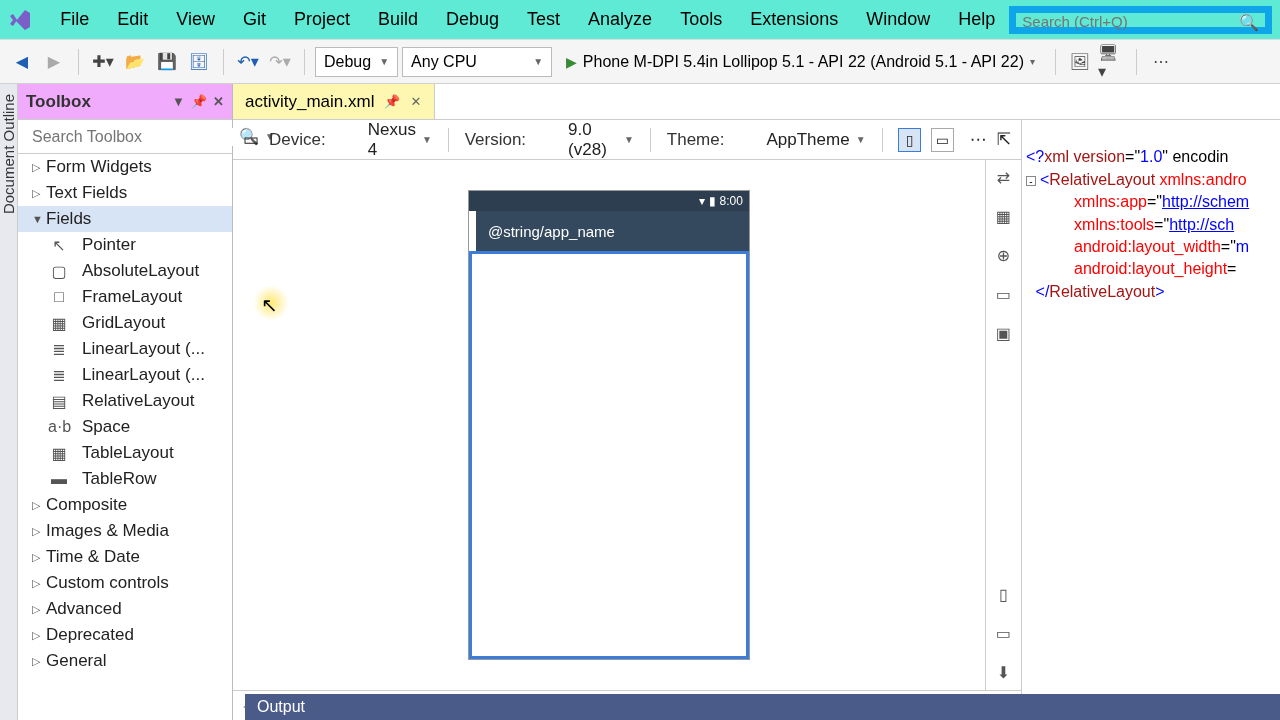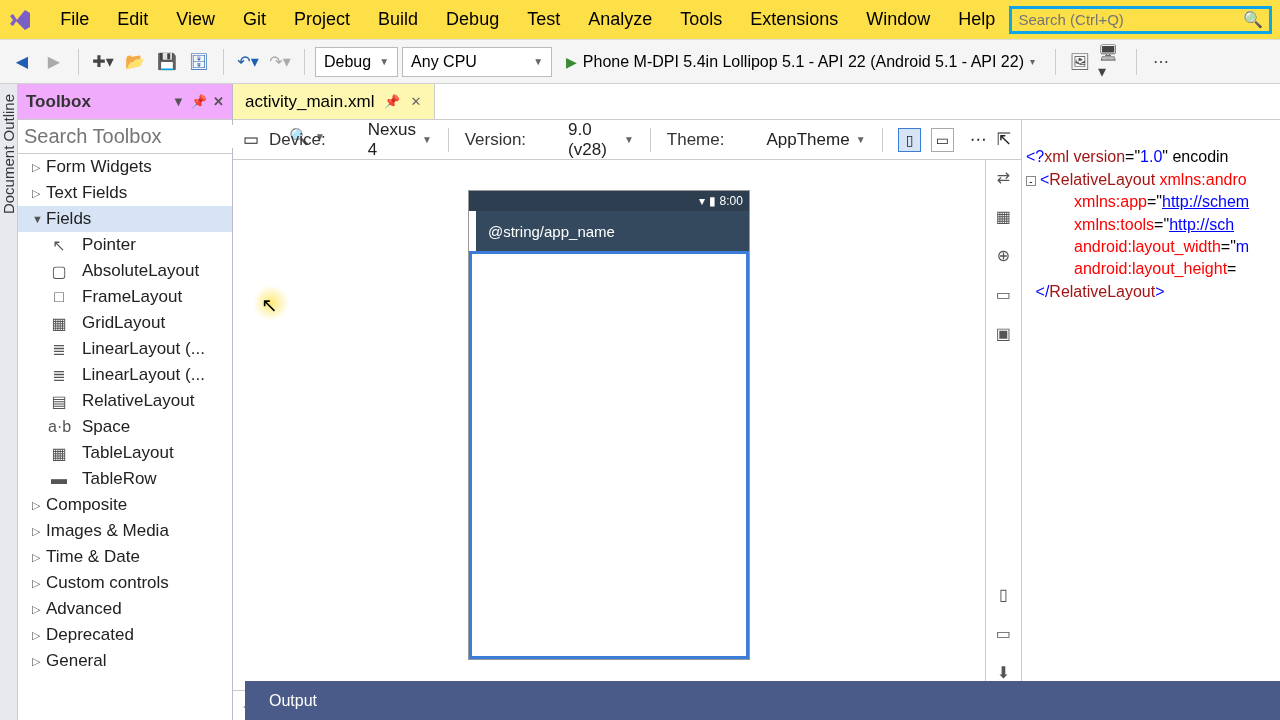--- a/index.html
+++ b/index.html
@@ -1,22 +1,22 @@
 <!DOCTYPE html>
 <html><head>
 <meta charset="utf-8">
 <style>
 * { box-sizing: border-box; margin: 0; padding: 0; font-family: "Segoe UI", Arial, sans-serif; }
 body { width: 1280px; height: 720px; overflow: hidden; background: #fff; }
 
 
-.menubar { display: flex; align-items: center; height: 40px; background: #fde047; border-bottom: 1px solid #ddd; padding: 0 8px; }
+.menubar { display: flex; align-items: center; height: 40px; background: #5eead4; border-bottom: 1px solid #ddd; padding: 0 8px; }
 .vs-logo { width: 28px; height: 28px; margin-right: 14px; display: flex; align-items: center; justify-content: center; }
 .menubar .menu-item { font-size: 18px; color: #000; padding: 4px 14px; cursor: default; }
-.search-box { margin-left: auto; display: flex; align-items: center; border: 3px solid #0ea5e9; height: 28px; width: 300px; padding: 0 6px; }
+.search-box { margin-left: auto; display: flex; align-items: flex-start; border: 7px solid #0ea5e9; height: 28px; width: 300px; padding: 0 6px; }
 .search-box input { border: none; outline: none; font-size: 15px; flex: 1; color: #777; background: transparent; }
 .search-box .mag { color: #555; }
 
 
 .toolbar { display: flex; align-items: center; height: 44px; background: #f5f5f5; border-bottom: 1px solid #d0d0d0; padding: 0 8px; gap: 4px; }
 .tb-btn { width: 28px; height: 28px; display: flex; align-items: center; justify-content: center; color: #444; font-size: 16px; }
 .tb-sep { width: 1px; height: 26px; background: #ccc; margin: 0 6px; }
 .tb-dd { display: flex; align-items: center; border: 1px solid #bbb; height: 30px; padding: 0 8px; font-size: 16px; background: #fff; gap: 8px; }
 .tb-dd .caret { font-size: 10px; color: #666; }
 .play-btn { display: flex; align-items: center; gap: 6px; font-size: 16px; padding: 0 10px; }
@@ -27,21 +27,21 @@
 
 
 .left-strip { width: 30px; background: #e8e8ef; border-right: 1px solid #ccc; display: flex; flex-direction: column; align-items: center; padding-top: 10px; }
 .left-strip .vtext { writing-mode: vertical-rl; transform: rotate(180deg); font-size: 15px; color: #333; }
 
 
 .toolbox { width: 215px; background: #fff; border-right: 1px solid #b9b9c8; display: flex; flex-direction: column; }
 .toolbox-header { background: #f0abfc; border-bottom: 1px solid #ccc; display: flex; align-items: center; height: 36px; padding: 0 8px; font-size: 17px; font-weight: 600; color: #333; }
 .toolbox-header .hdr-icons { margin-left: auto; display: flex; gap: 6px; align-items: center; color: #555; font-size: 13px; }
 .toolbox-search { display: flex; align-items: center; border-bottom: 1px solid #ccc; padding: 4px 6px; height: 34px; }
-.toolbox-search input { border: none; outline: none; flex: 1; font-size: 20px; color: #888; }
+.toolbox-search input { border: none; outline: none; flex: 1; font-size: 16px; color: #888; margin-left: 8px; }
 .toolbox-search .mag { color: #555; margin-right: 2px; }
 .toolbox-search .caret { font-size: 10px; color: #666; margin-left: 4px; }
 
 .tree { overflow-y: auto; flex: 1; }
 .tree-item { display: flex; align-items: center; font-size: 17px; color: #222; padding: 3px 6px 3px 14px; white-space: nowrap; }
 .tree-item.cat { font-weight: 400; }
 .tree-item .arrow { width: 14px; font-size: 11px; color: #555; }
 .tree-item.selected { background: #d6e4f5; }
 .tree-child { display: flex; align-items: center; font-size: 17px; color: #222; padding: 3px 6px 3px 30px; gap: 12px; white-space: nowrap; overflow: hidden; text-overflow: ellipsis; }
 .tree-child .ico { width: 22px; text-align: center; color: #555; font-size: 16px; }
@@ -78,21 +78,21 @@
 .designer-footer .zoom { display: flex; align-items: center; gap: 4px; border: 1px solid #bbb; padding: 0 6px; height: 22px; }
 .designer-footer .status-ok { color: #388a34; }
 
 
 .code-panel { width: 268px; border-left: 1px solid #ccc; font-family: Consolas, monospace; font-size: 16px; padding: 4px 0 0 4px; white-space: pre; overflow: hidden; color: #000; line-height: 1.4; }
 .code-panel .blue { color: #0000ff; }
 .code-panel .brown { color: #a31515; text-align: center; }
 .code-panel .red { color: #ff0000; }
 .code-panel .gray-box { display:inline-block; width:10px; height:10px; border:1px solid #888; margin-right:4px; font-size:10px; line-height:10px; text-align:center; }
 
-.output-bar { height: 39px; background: #4a5b8a; color: #fff; display: flex; align-items: center; padding: 0 24px; font-size: 16px; width: calc(100% - 30px - 215px); margin-left: 245px; position: absolute; bottom: 0; }
+.output-bar { height: 26px; background: #4a5b8a; color: #fff; display: flex; align-items: center; padding: 0 12px; font-size: 16px; width: calc(100% - 30px - 215px); margin-left: 245px; position: absolute; bottom: 0; }
 </style>
 </head>
 <body>
 
 <div class="menubar">
   <div class="vs-logo">
     <svg width="24" height="24" viewBox="0 0 24 24">
         <path fill="#7b5fc7" d="M17 2l5 3v14l-5 3-9-9 9-11zM2 8l3-2 4 6-4 6-3-2 3-4-3-4z"></path>
       </svg>
   </div>

